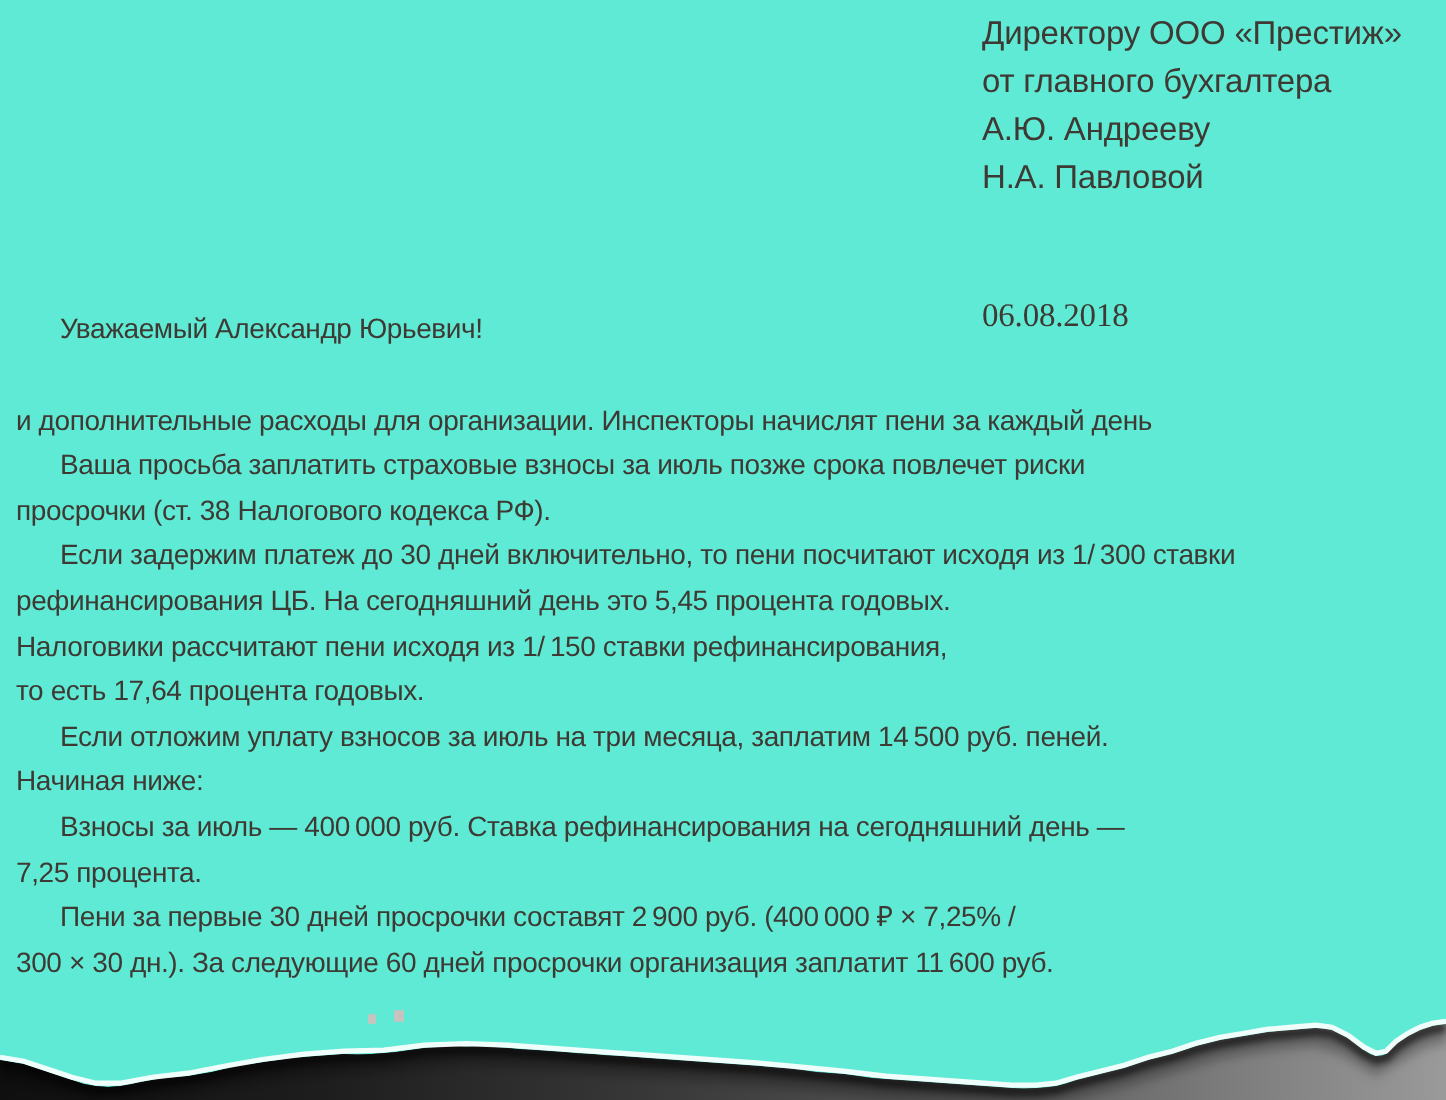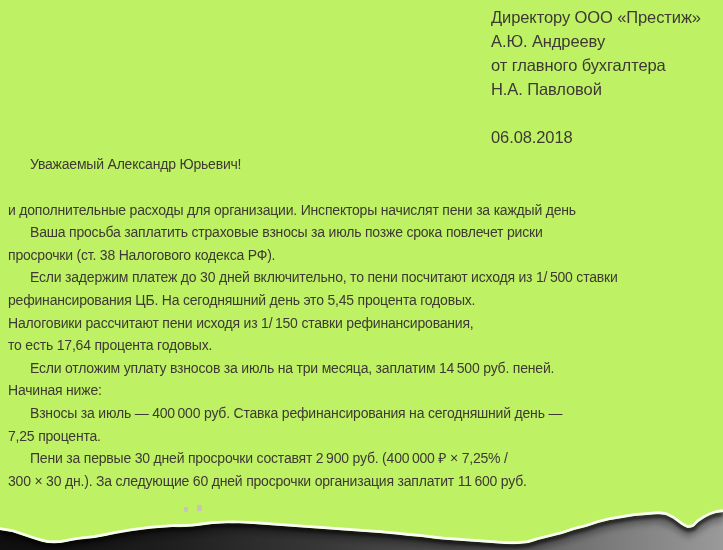--- a/index.html
+++ b/index.html
@@ -3,30 +3,30 @@
 <meta charset="utf-8">
 <style>
   html,body{margin:0;padding:0;}
   body{
     width:723px;height:550px;overflow:hidden;position:relative;
     font-family:"Liberation Sans",sans-serif;
     background:#fdfcfb;
   }
   .paper{
     position:absolute;inset:0;
-    background:#bef264;
+    background:#5eead4;
     color:#3e3933;
   }
   .recipient{
     position:absolute;left:491px;top:5px;
     font-size:16.5px;line-height:24px;letter-spacing:-0.1px;
     white-space:nowrap;
   }
   .rline{height:24px;}
-  .date-line{margin-top:24px;}
+  .date-line{margin-top:45px;font-family:Liberation Serif, serif;}
   .body{
     position:absolute;left:8px;top:153px;right:0;
     font-size:14px;line-height:22.6px;letter-spacing:-0.2px;
     white-space:nowrap;
   }
   .line{height:22.6px;}
   .line.indent{padding-left:22px;}
   .spacer{height:23px;}
   
   .remnant{position:absolute;background:#c7c3bf;border-radius:1px;}
@@ -35,35 +35,35 @@
   .tear-svg{position:absolute;left:0;top:495px;width:723px;height:55px;display:block;}
 </style>
 </head>
 <body>
 
 <div class="paper">
 
   <div class="recipient">
     <div id="recipient-lines">
         <div class="rline">Директору ООО «Престиж»</div>
+        <div class="rline">от главного бухгалтера</div>
         <div class="rline">А.Ю. Андрееву</div>
-        <div class="rline">от главного бухгалтера</div>
         <div class="rline">Н.А. Павловой</div>
       </div>
     <div class="rline date-line">06.08.2018</div>
   </div>
 
   <div class="body">
     <div class="line indent">Уважаемый Александр Юрьевич!</div>
     <div class="spacer"></div>
     <div id="body-lines">
         <div class="line">и дополнительные расходы для организации. Инспекторы начислят пени за каждый день</div>
         <div class="line indent">Ваша просьба заплатить страховые взносы за июль позже срока повлечет риски</div>
         <div class="line">просрочки (ст. 38 Налогового кодекса РФ).</div>
-        <div class="line indent">Если задержим платеж до 30 дней включительно, то пени посчитают исходя из 1/ 500 ставки</div>
+        <div class="line indent">Если задержим платеж до 30 дней включительно, то пени посчитают исходя из 1/ 300 ставки</div>
         <div class="line">рефинансирования ЦБ. На сегодняшний день это 5,45 процента годовых.</div>
         <div class="line">Налоговики рассчитают пени исходя из 1/ 150 ставки рефинансирования,</div>
         <div class="line">то есть 17,64 процента годовых.</div>
         <div class="line indent">Если отложим уплату взносов за июль на три месяца, заплатим 14 500 руб. пеней.</div>
         <div class="line">Начиная ниже:</div>
         <div class="line indent">Взносы за июль — 400 000 руб. Ставка рефинансирования на сегодняшний день —</div>
         <div class="line">7,25 процента.</div>
         <div class="line indent">Пени за первые 30 дней просрочки составят 2 900 руб. (400 000 ₽ × 7,25% /</div>
         <div class="line">300 × 30 дн.). За следующие 60 дней просрочки организация заплатит 11 600 руб.</div>
       </div>

